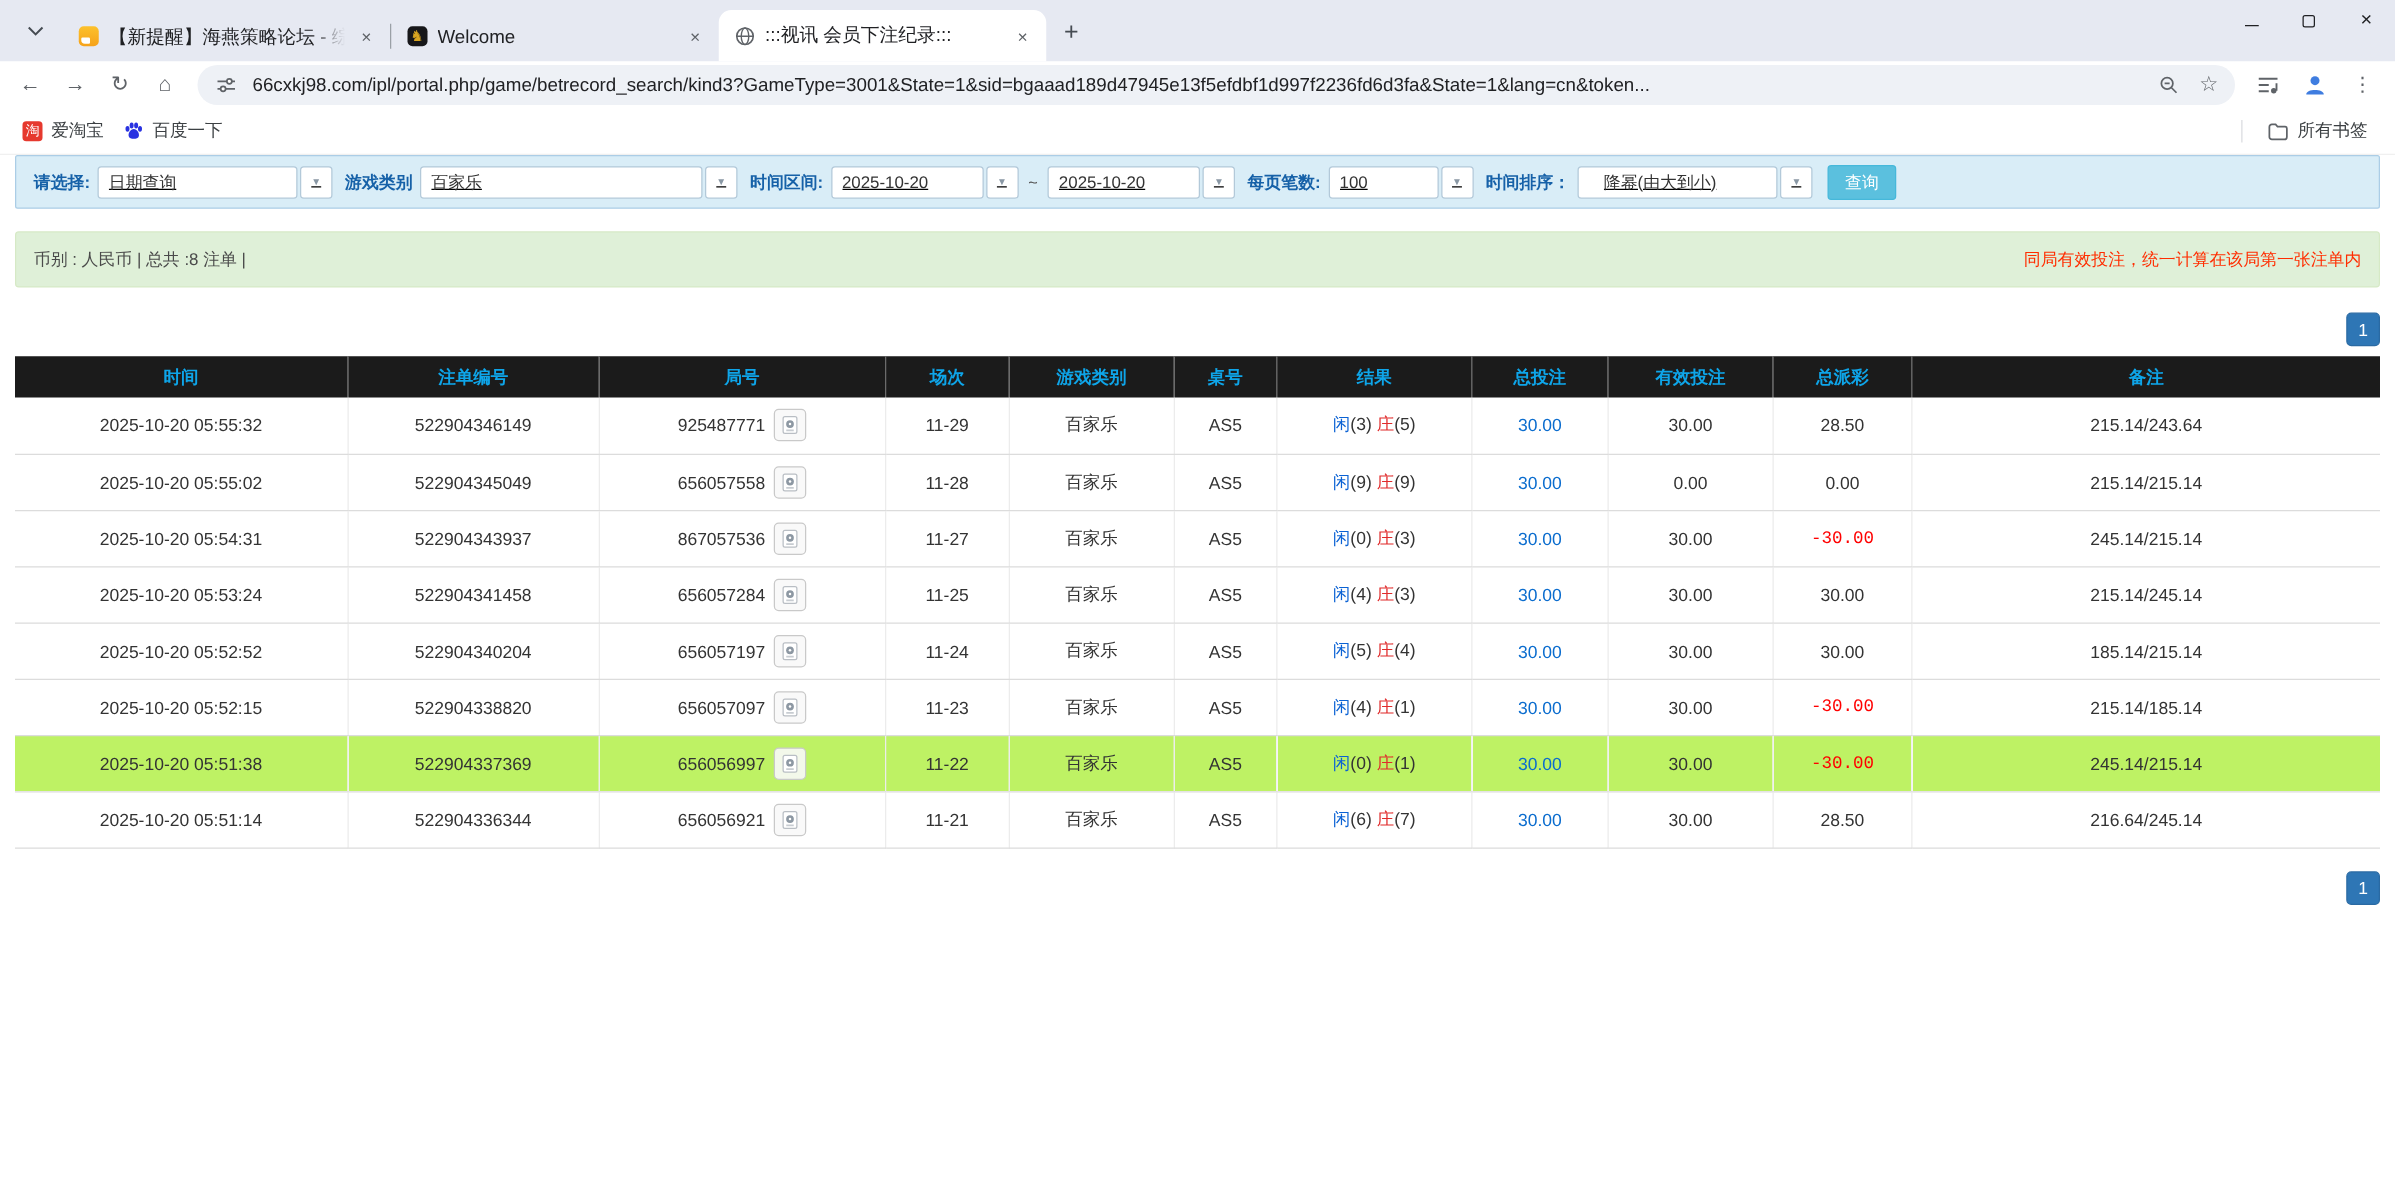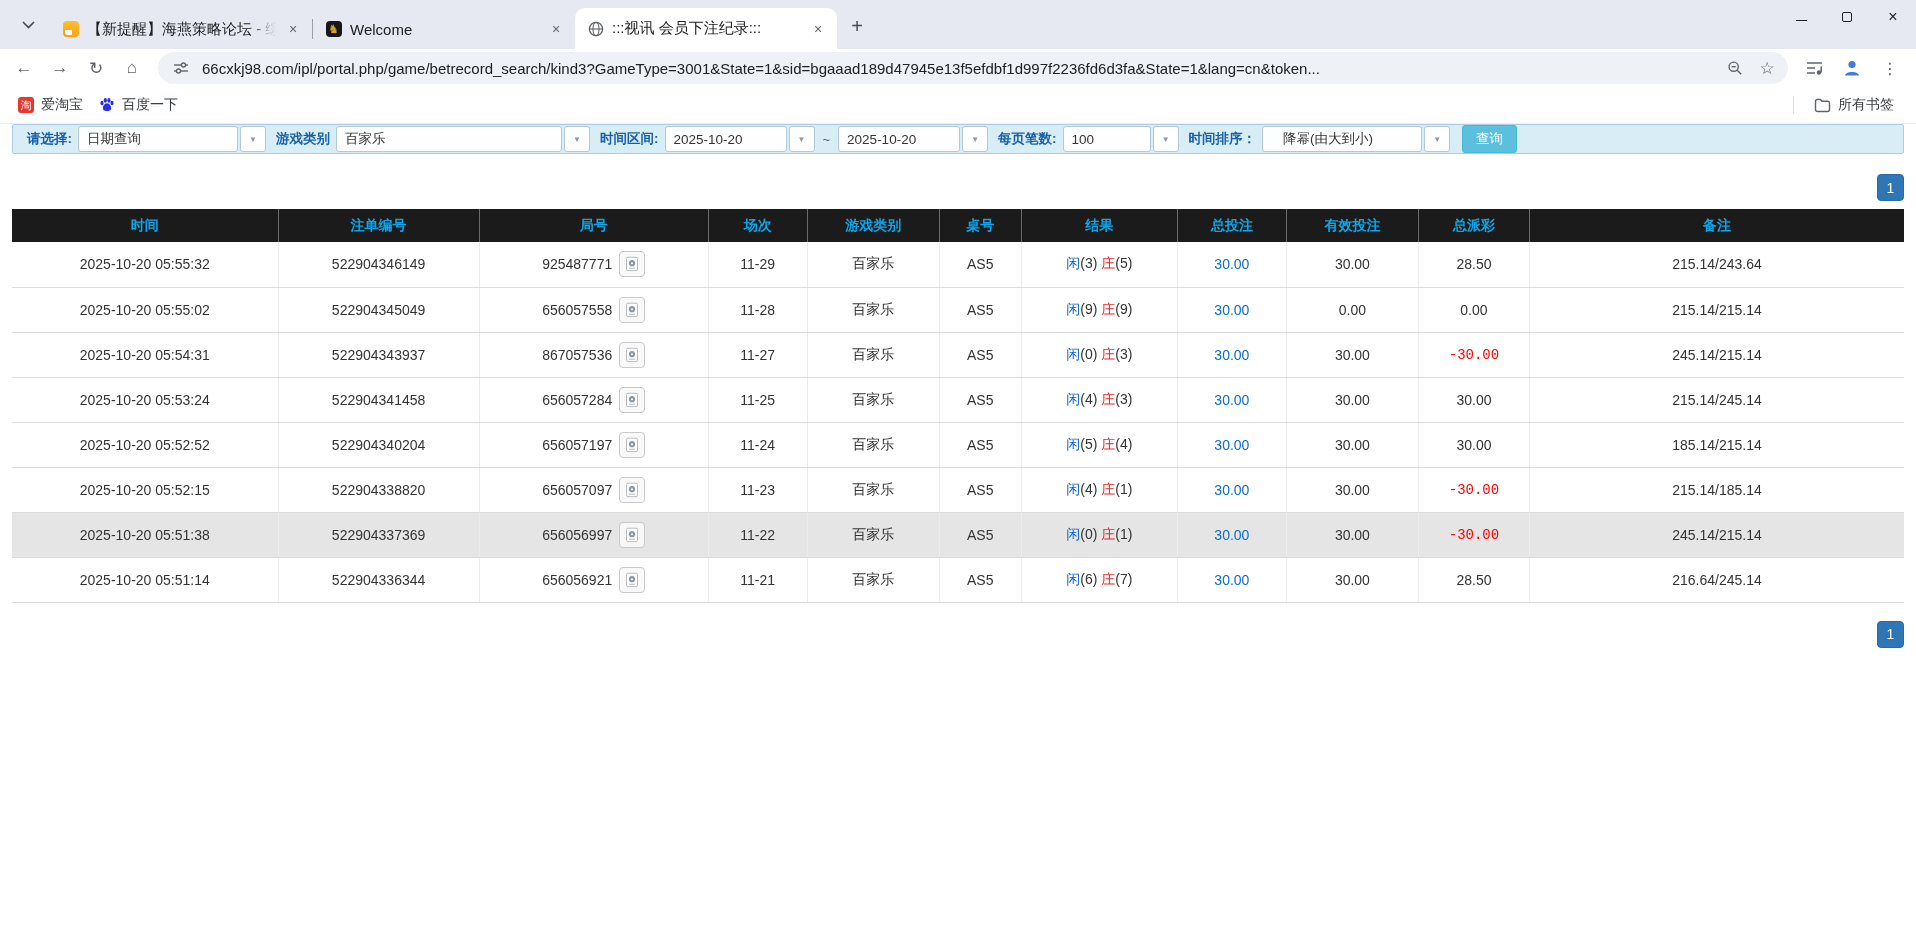--- a/index.html
+++ b/index.html
@@ -39,24 +39,24 @@
   .bookmarks-bar { height:37px; background:#fff; display:flex; align-items:center; padding:0 14px 0 10px; border-bottom:1px solid #f0f0f0; }
   .bookmark-item { display:flex; align-items:center; gap:7px; font-size:14px; color:#3c4043; padding:4px 8px; border-radius:6px; cursor:pointer; }
   .bm-taobao-icon { width:16px; height:16px; background:#e6392e; color:#fff; border-radius:3px; font-size:11px; line-height:16px; text-align:center; }
   .bookmarks-spacer { flex:1; }
   .bm-divider { width:1px; height:18px; background:#dadce0; margin-right:12px; }
 
   
   .content { padding:0 12px; }
   .page-title { margin:40px 0 16px; font-size:19px; font-weight:400; color:#222; }
 
-  .filter-bar { background:#d9edf7; border:1px solid #abcde6; border-radius:2px; height:30px;
+  .filter-bar { background:#d9edf7; border:1px solid #abcde6; border-radius:2px; height:43px;
                 display:flex; align-items:center; padding:0 10px; gap:6px; }
   .f-label { font-size:13.5px; font-weight:bold; color:#1661a8; white-space:nowrap; margin-left:4px; }
-  .combo { display:flex; align-items:center; gap:2px; }
+  .combo { display:flex; align-items:center; gap:2px;text-decoration:underline; }
   .combo input { height:26px; border:1px solid #b3c9d9; border-radius:3px; padding:0 8px; font-size:13.5px; color:#333;
                  font-family:inherit; background:#fff; outline:none; }
   .combo-btn { width:26px; height:26px; border:1px solid #b3c9d9; border-radius:3px; background:#fff; display:flex;
                align-items:center; justify-content:center; font-size:8px; color:#8a98a5; cursor:pointer; }
   .range-sep { font-size:13px; color:#555; margin:0 2px; }
   .search-btn { height:28px; padding:0 13px; background:#5bc0de; border:1px solid #46b8da; border-radius:3px;
                 color:#fff; font-size:13.5px; font-family:inherit; cursor:pointer; margin-left:6px; }
 
   .summary-bar { margin-top:18px; background:#dff0d8; border:1px solid #d6e9c6; border-radius:3px; height:45px;
                  display:flex; align-items:center; justify-content:space-between; padding:0 14px; font-size:13.5px; }
@@ -69,21 +69,21 @@
   .page-btn { min-width:27px; height:27px; background:#2e76b5; border:1px solid #2a6aa3; border-radius:4px;
               color:#fff; font-size:14px; display:flex; align-items:center; justify-content:center; cursor:pointer; }
 
   table.bet-table { width:100%; border-collapse:collapse; table-layout:fixed; }
   .bet-table th { background:#1b1b1b; color:#0ea5e9; font-size:14px; font-weight:bold; height:33px;
                   border-right:1px solid #6b6b6b; }
   .bet-table th:last-child { border-right:none; }
   .bet-table td { height:45px; text-align:center; font-size:14px; color:#333; background:#fff;
                   border-bottom:1px solid #dcdcdc; border-right:1px solid #ececec; overflow:hidden; }
   .bet-table td:last-child { border-right:none; }
-  .bet-table tr.row-highlight td { background:#e5e5e5; }
+  .bet-table tr.row-highlight td { background:#bef264; }
   .round-cell-inner { display:inline-flex; align-items:center; gap:7px; }
   .video-btn { width:26px; height:26px; border:1px solid #c9c9c9; border-radius:4px; background:rgba(248,248,248,.9);
                display:inline-flex; align-items:center; justify-content:center; cursor:pointer; }
   .val-link { color:#0a6cce; cursor:pointer; }
   .res-player { color:#0b62d4; }
   .res-banker { color:#e02b2b; }
   .res-num { color:#333; }
   td.neg { color:#ff0000;font-family:Liberation Mono, monospace; }
   .bet-table tr.sum-row td { background:#9d9d9d; color:#fff; height:32px; border-right:1px solid #fff; border-bottom:1px solid #fff; font-size:13.5px; }
   .bet-table tr.sum-row td:last-child { border-right:none; }
@@ -256,20 +256,24 @@
 
     <span class="f-label">时间排序：</span>
     <span class="combo">
       <input readonly="" style="width: 160px; padding-left: 20px;" value="降幂(由大到小)">
       <span class="combo-btn">▼</span>
     </span>
 
     <button class="search-btn">查询</button>
   </div>
 
+  <div class="summary-bar">
+    <span class="summary-left">币别 : 人民币 | 总共 :8 注单 |</span>
+    <span class="summary-right">同局有效投注，统一计算在该局第一张注单内</span>
+  </div>
 
   <div class="pagination top">
     <div class="page-btn">1</div>
   </div>
 
   <table class="bet-table">
     <colgroup>
       <col style="width:14.06%">
         <col style="width:10.63%">
         <col style="width:12.11%">

